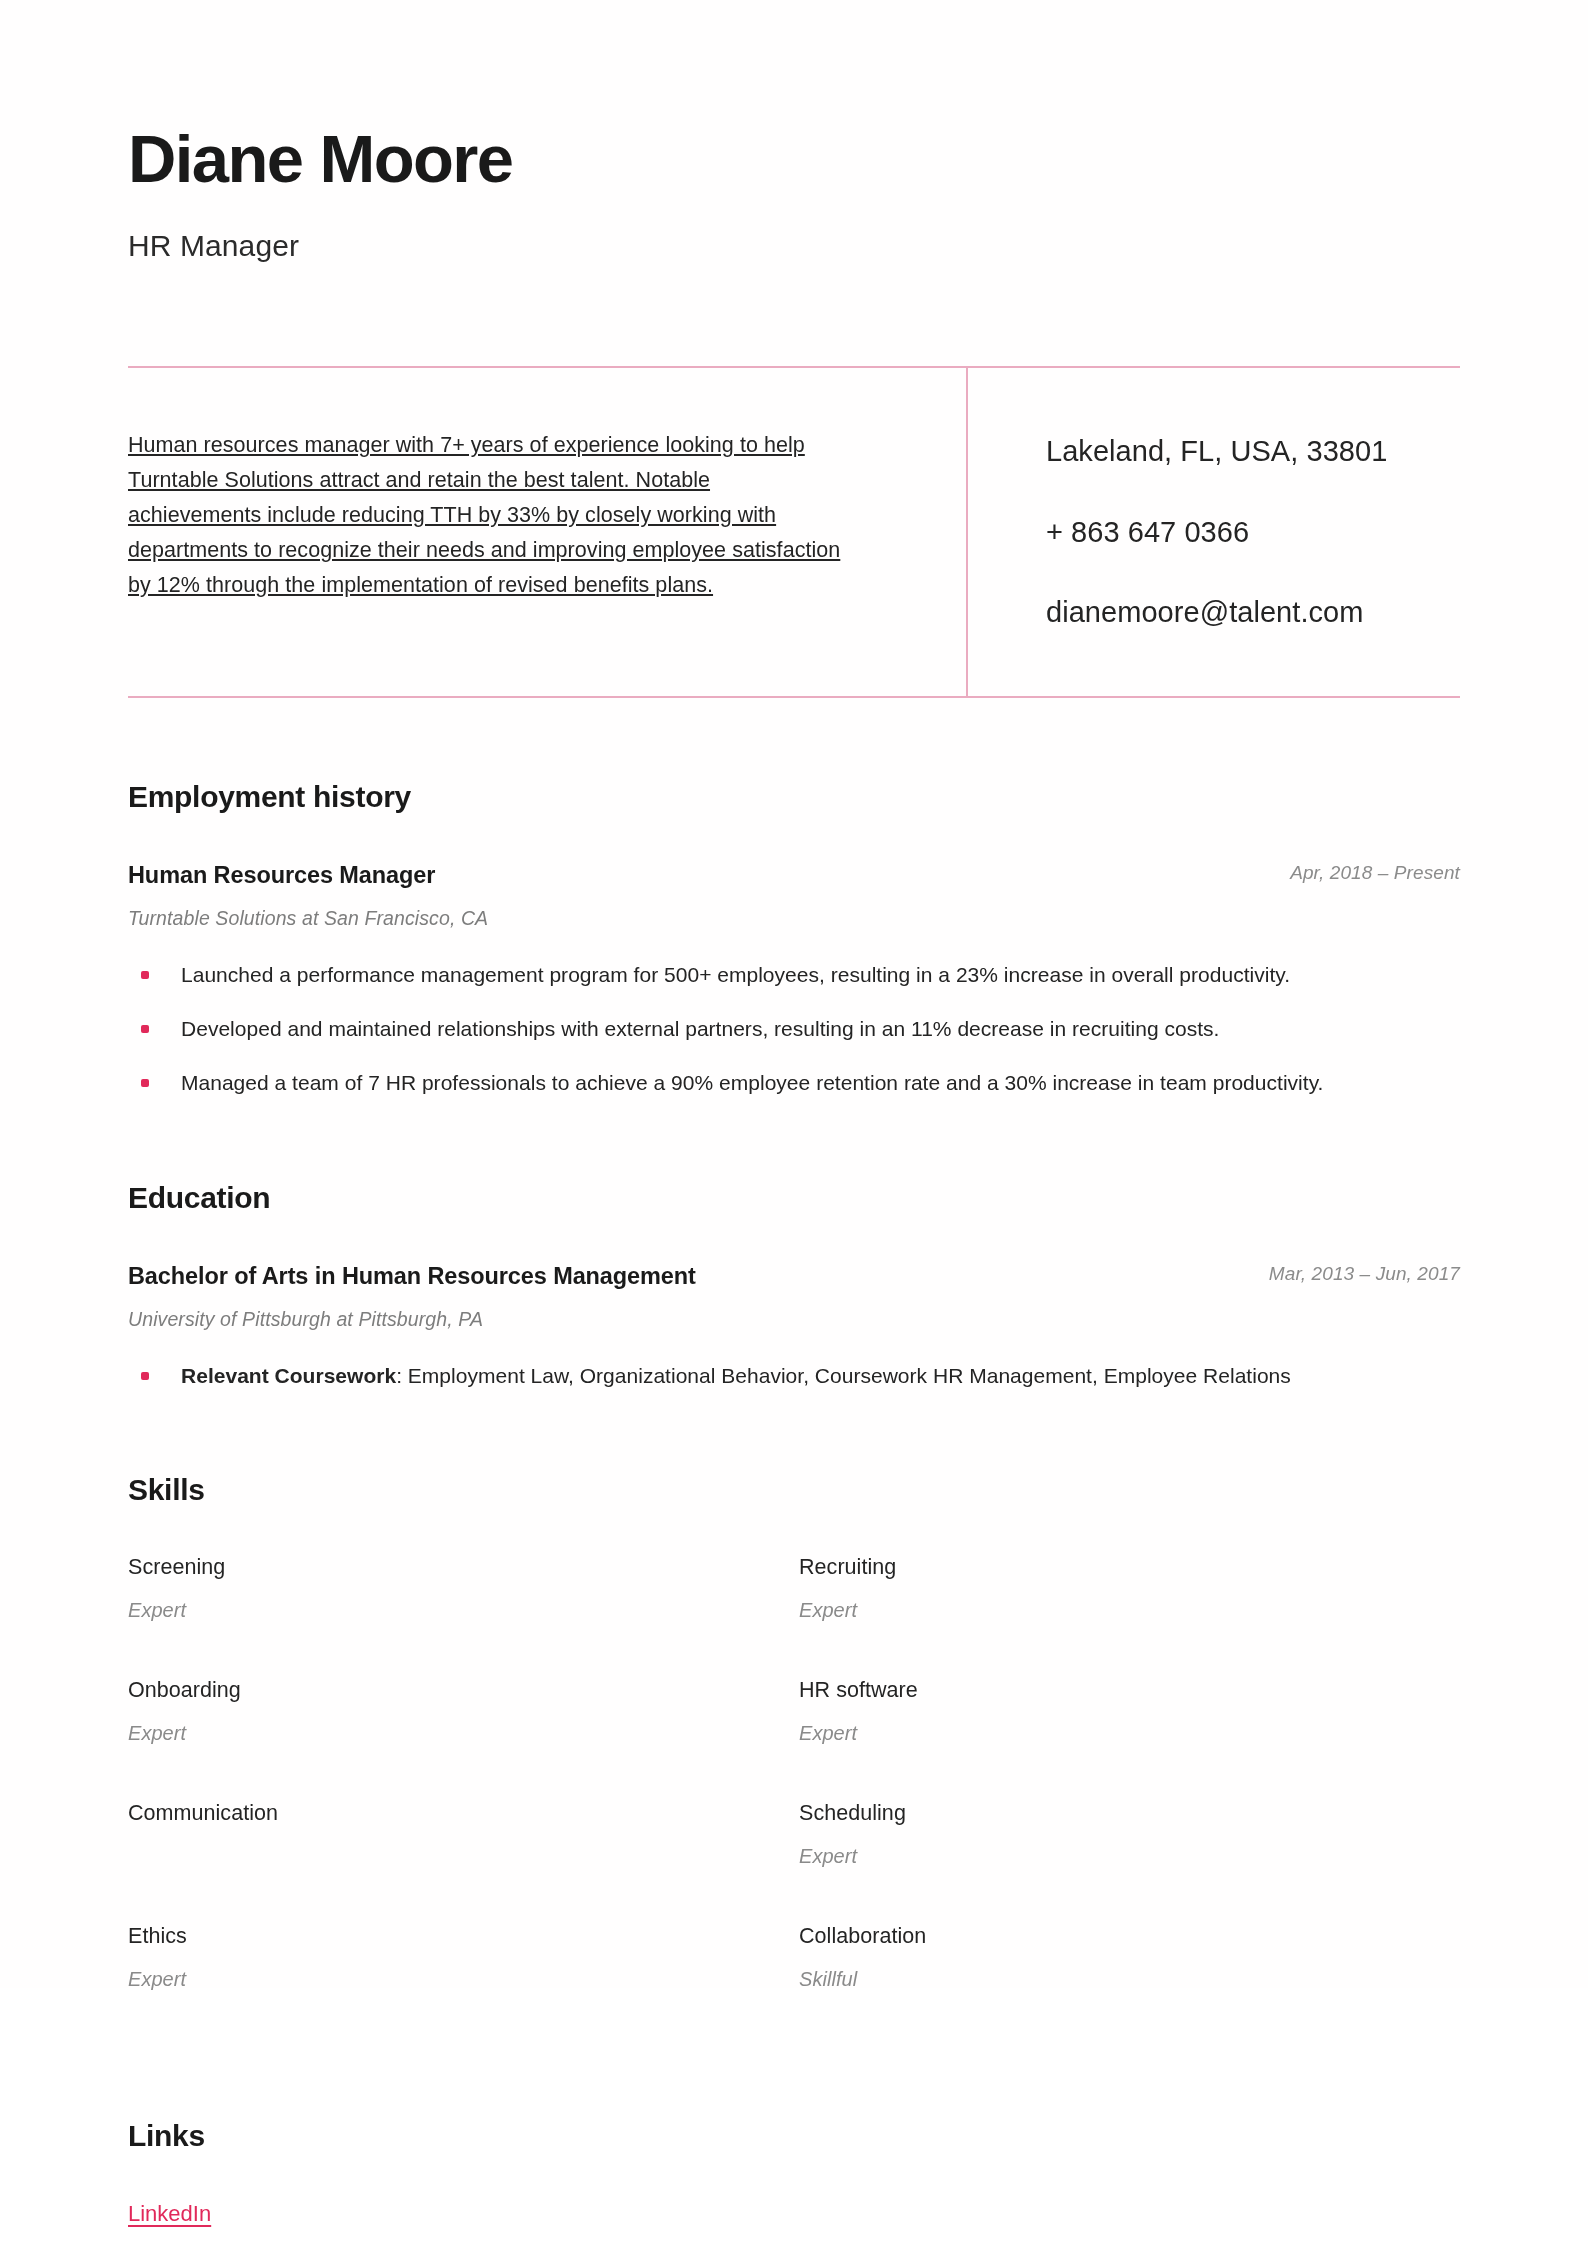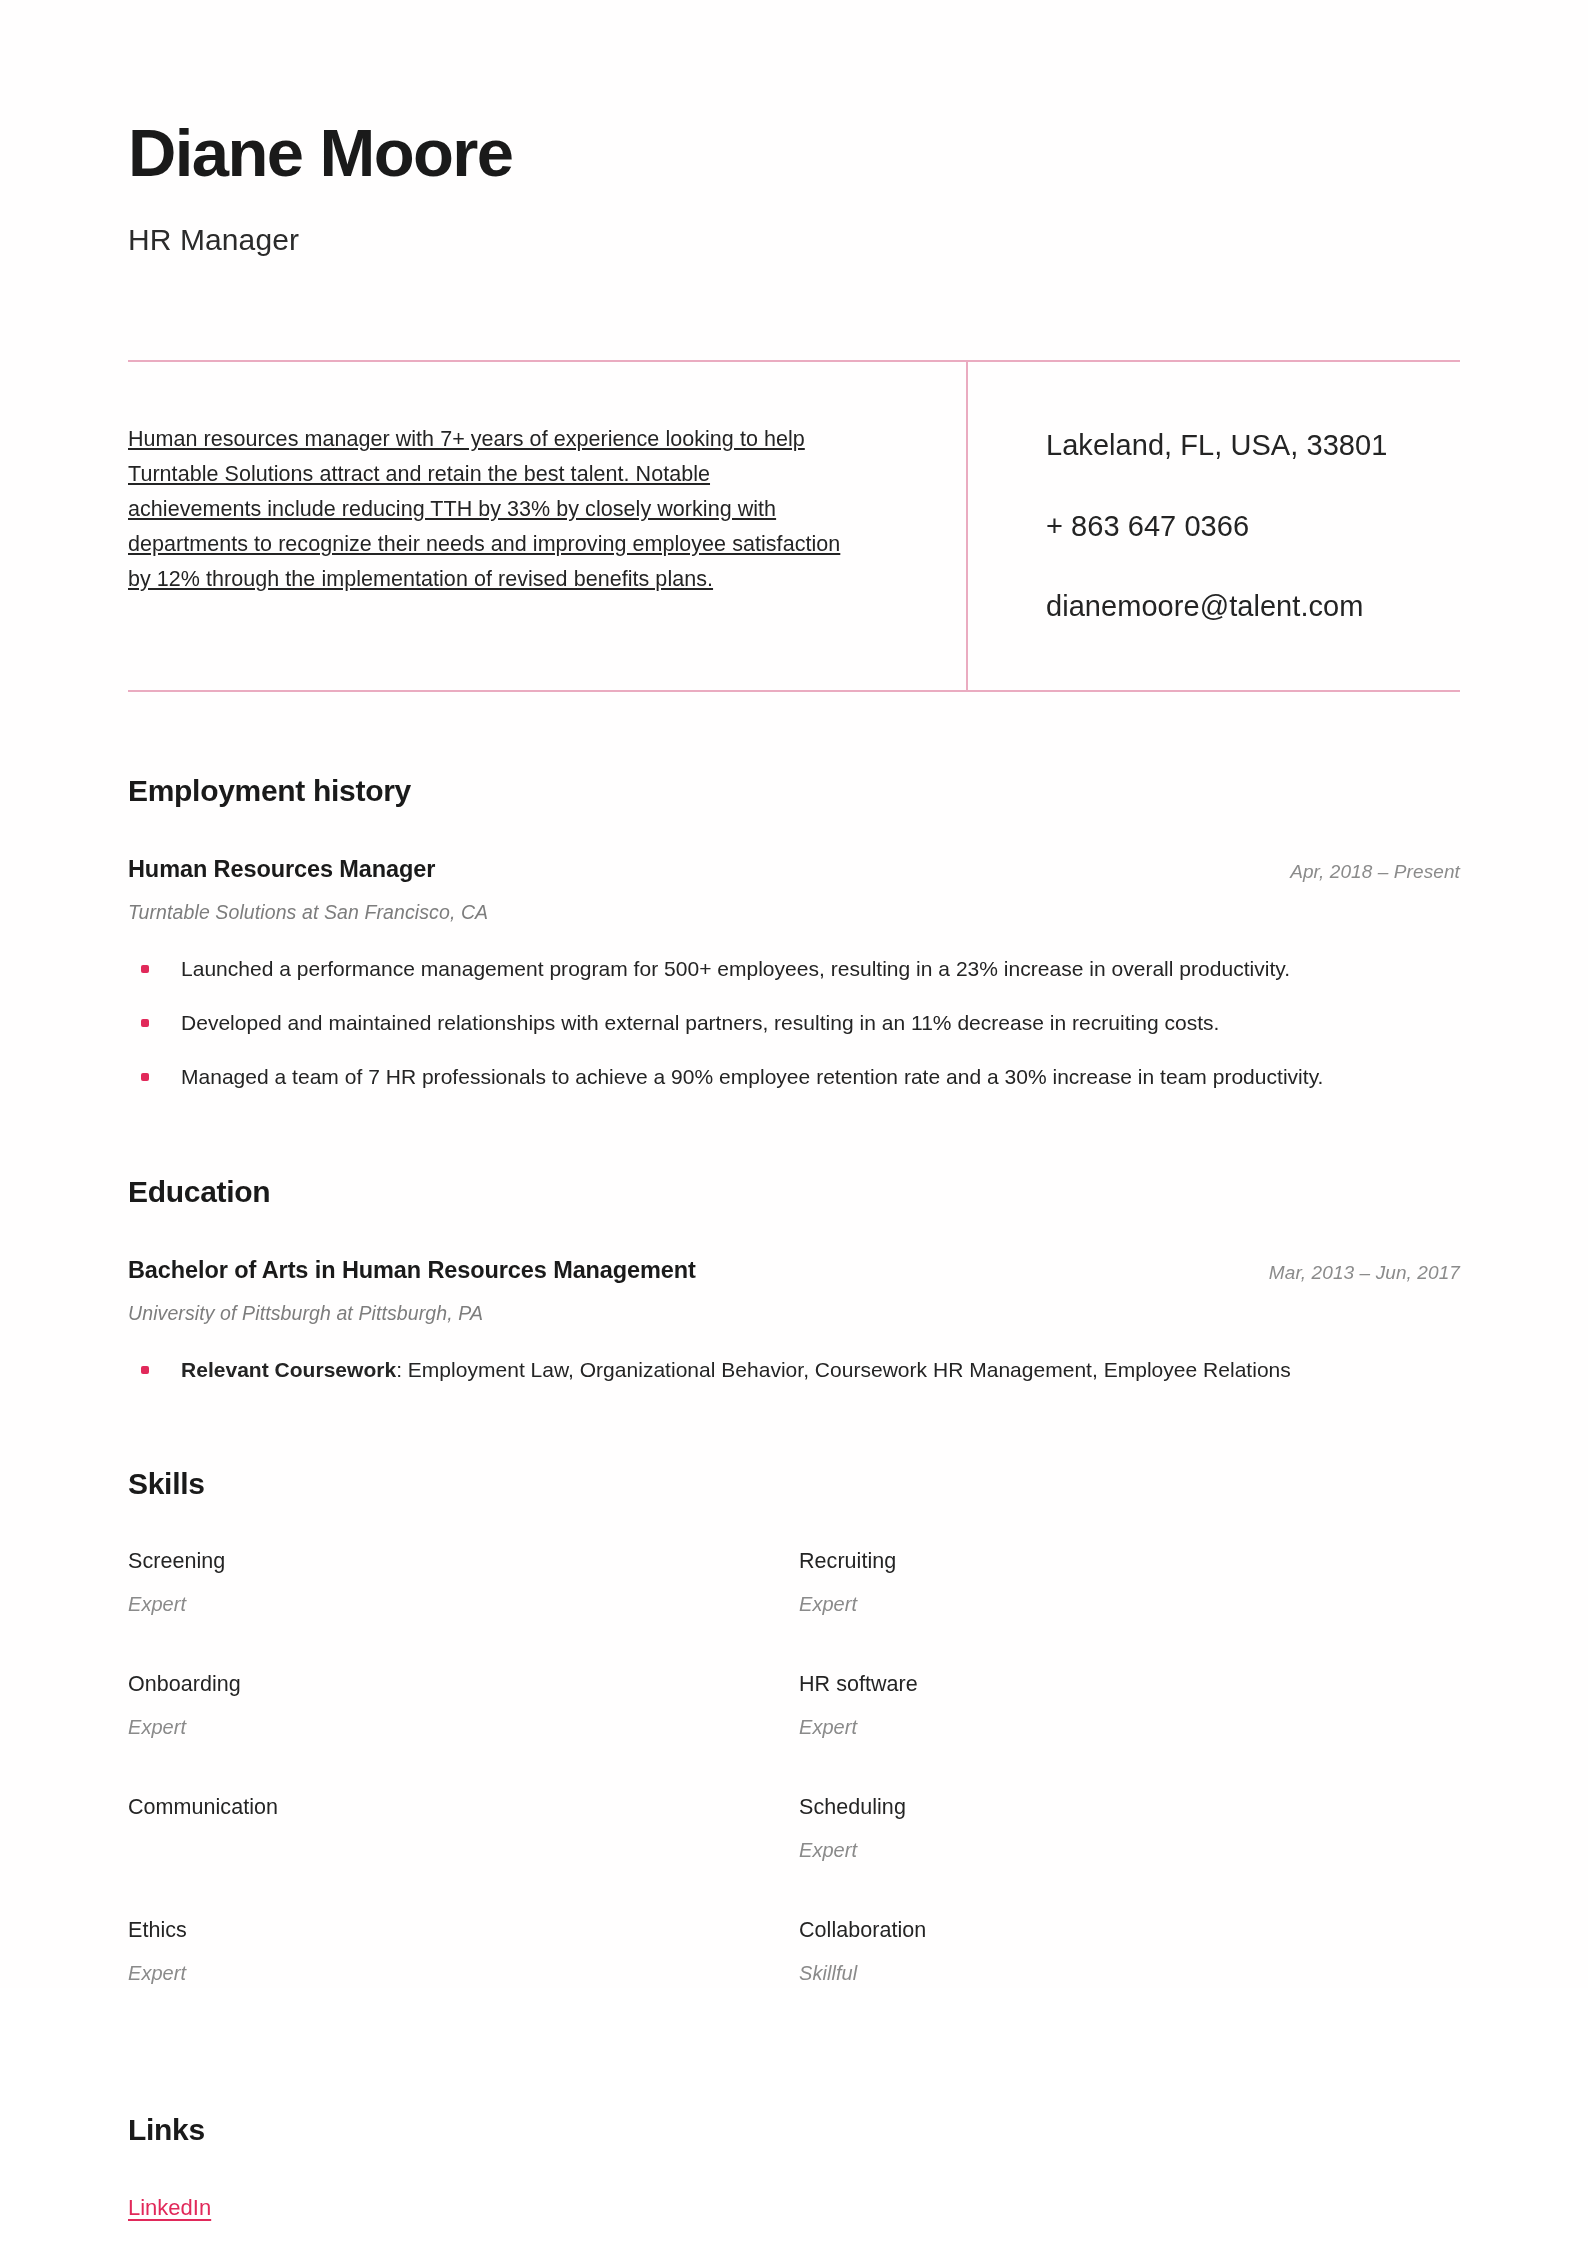--- a/index.html
+++ b/index.html
@@ -14,21 +14,21 @@
     color: #1a1a1a;
     -webkit-font-smoothing: antialiased;
   }
 
   .page {
     position: relative;
     width: 1588px;
     height: 1988px;
     background: #fffefe;
     box-sizing: border-box;
-    padding: 10px 128px;
+    padding: 16px 128px;
   }
 
   
   .header {
     padding-top: 108px;
   }
   .full-name {
     font-size: 67px;
     font-weight: 700;
     letter-spacing: -1.6px;
@@ -97,21 +97,21 @@
     font-size: 30px;
     font-weight: 700;
     color: #1a1a1a;
     margin: 0 0 48px 0;
     letter-spacing: -0.3px;
   }
 
   .entry { margin-bottom: 0; }
   .entry-head {
     display: flex;
-    align-items: flex-end;
+    align-items: flex-start;
     justify-content: space-between;
   }
   .entry-title {
     font-size: 23.5px;
     font-weight: 700;
     color: #1a1a1a;
     margin: 0;
     letter-spacing: -0.1px;
   }
   .entry-date {

